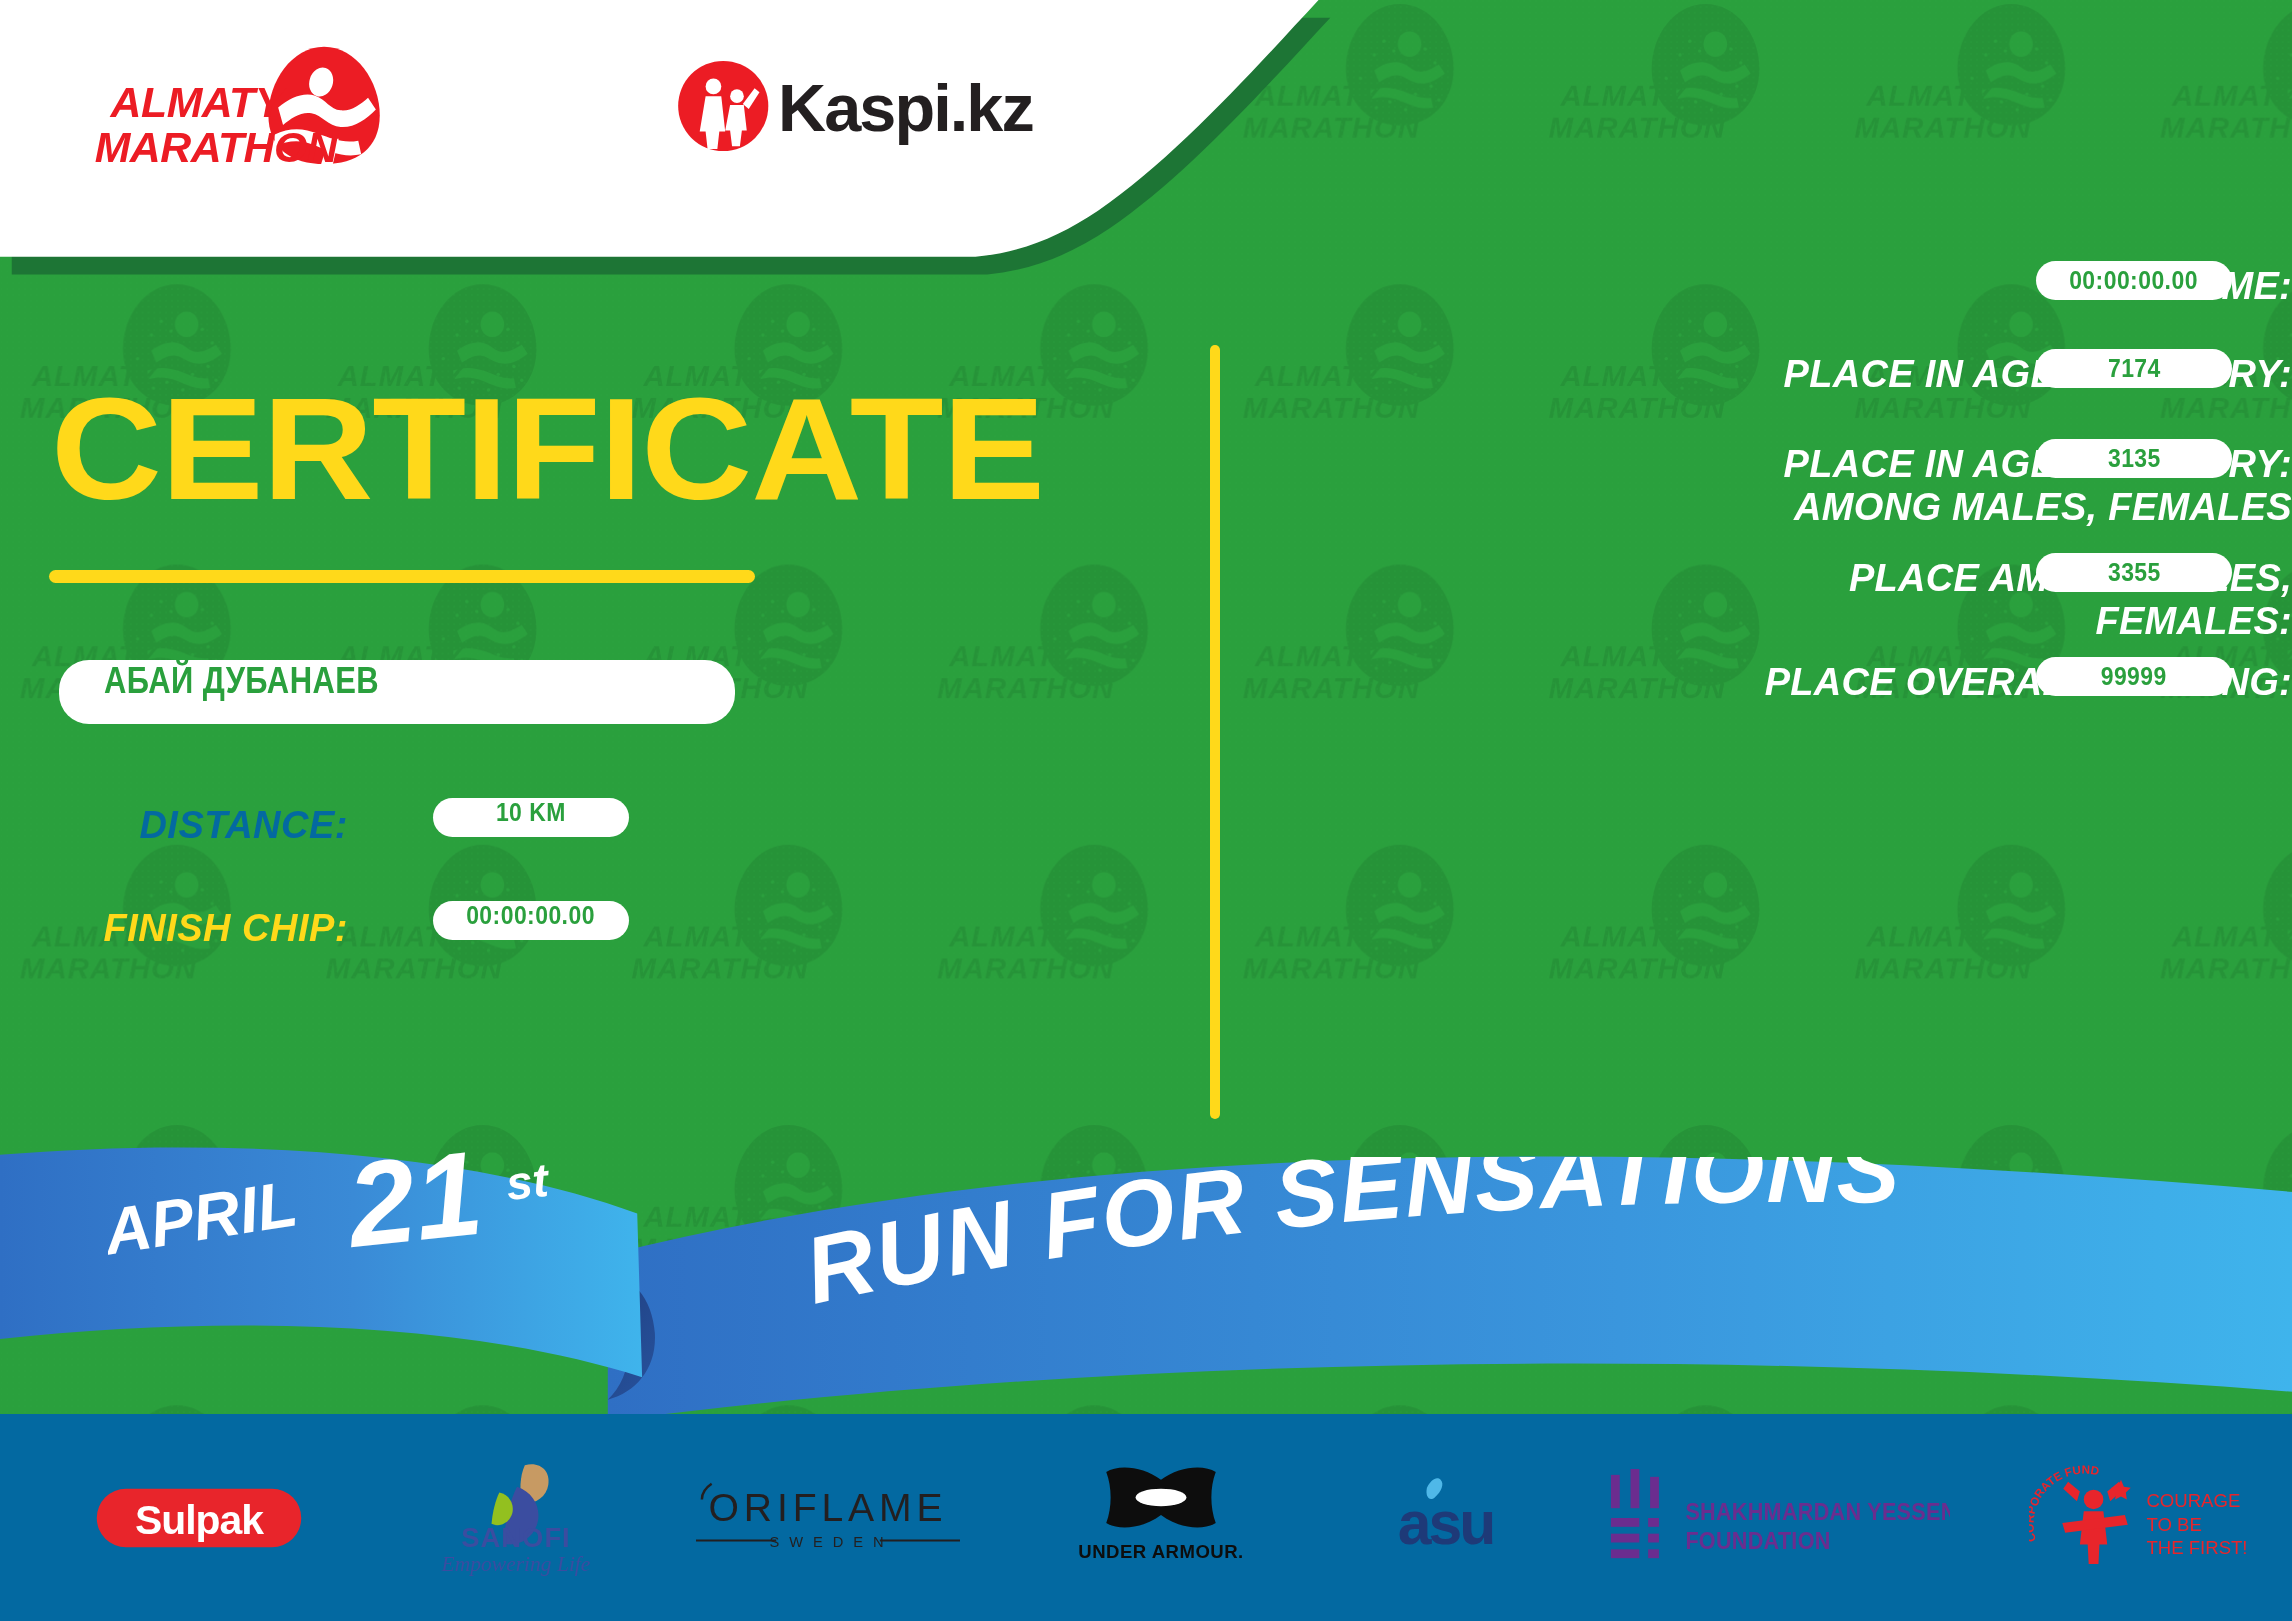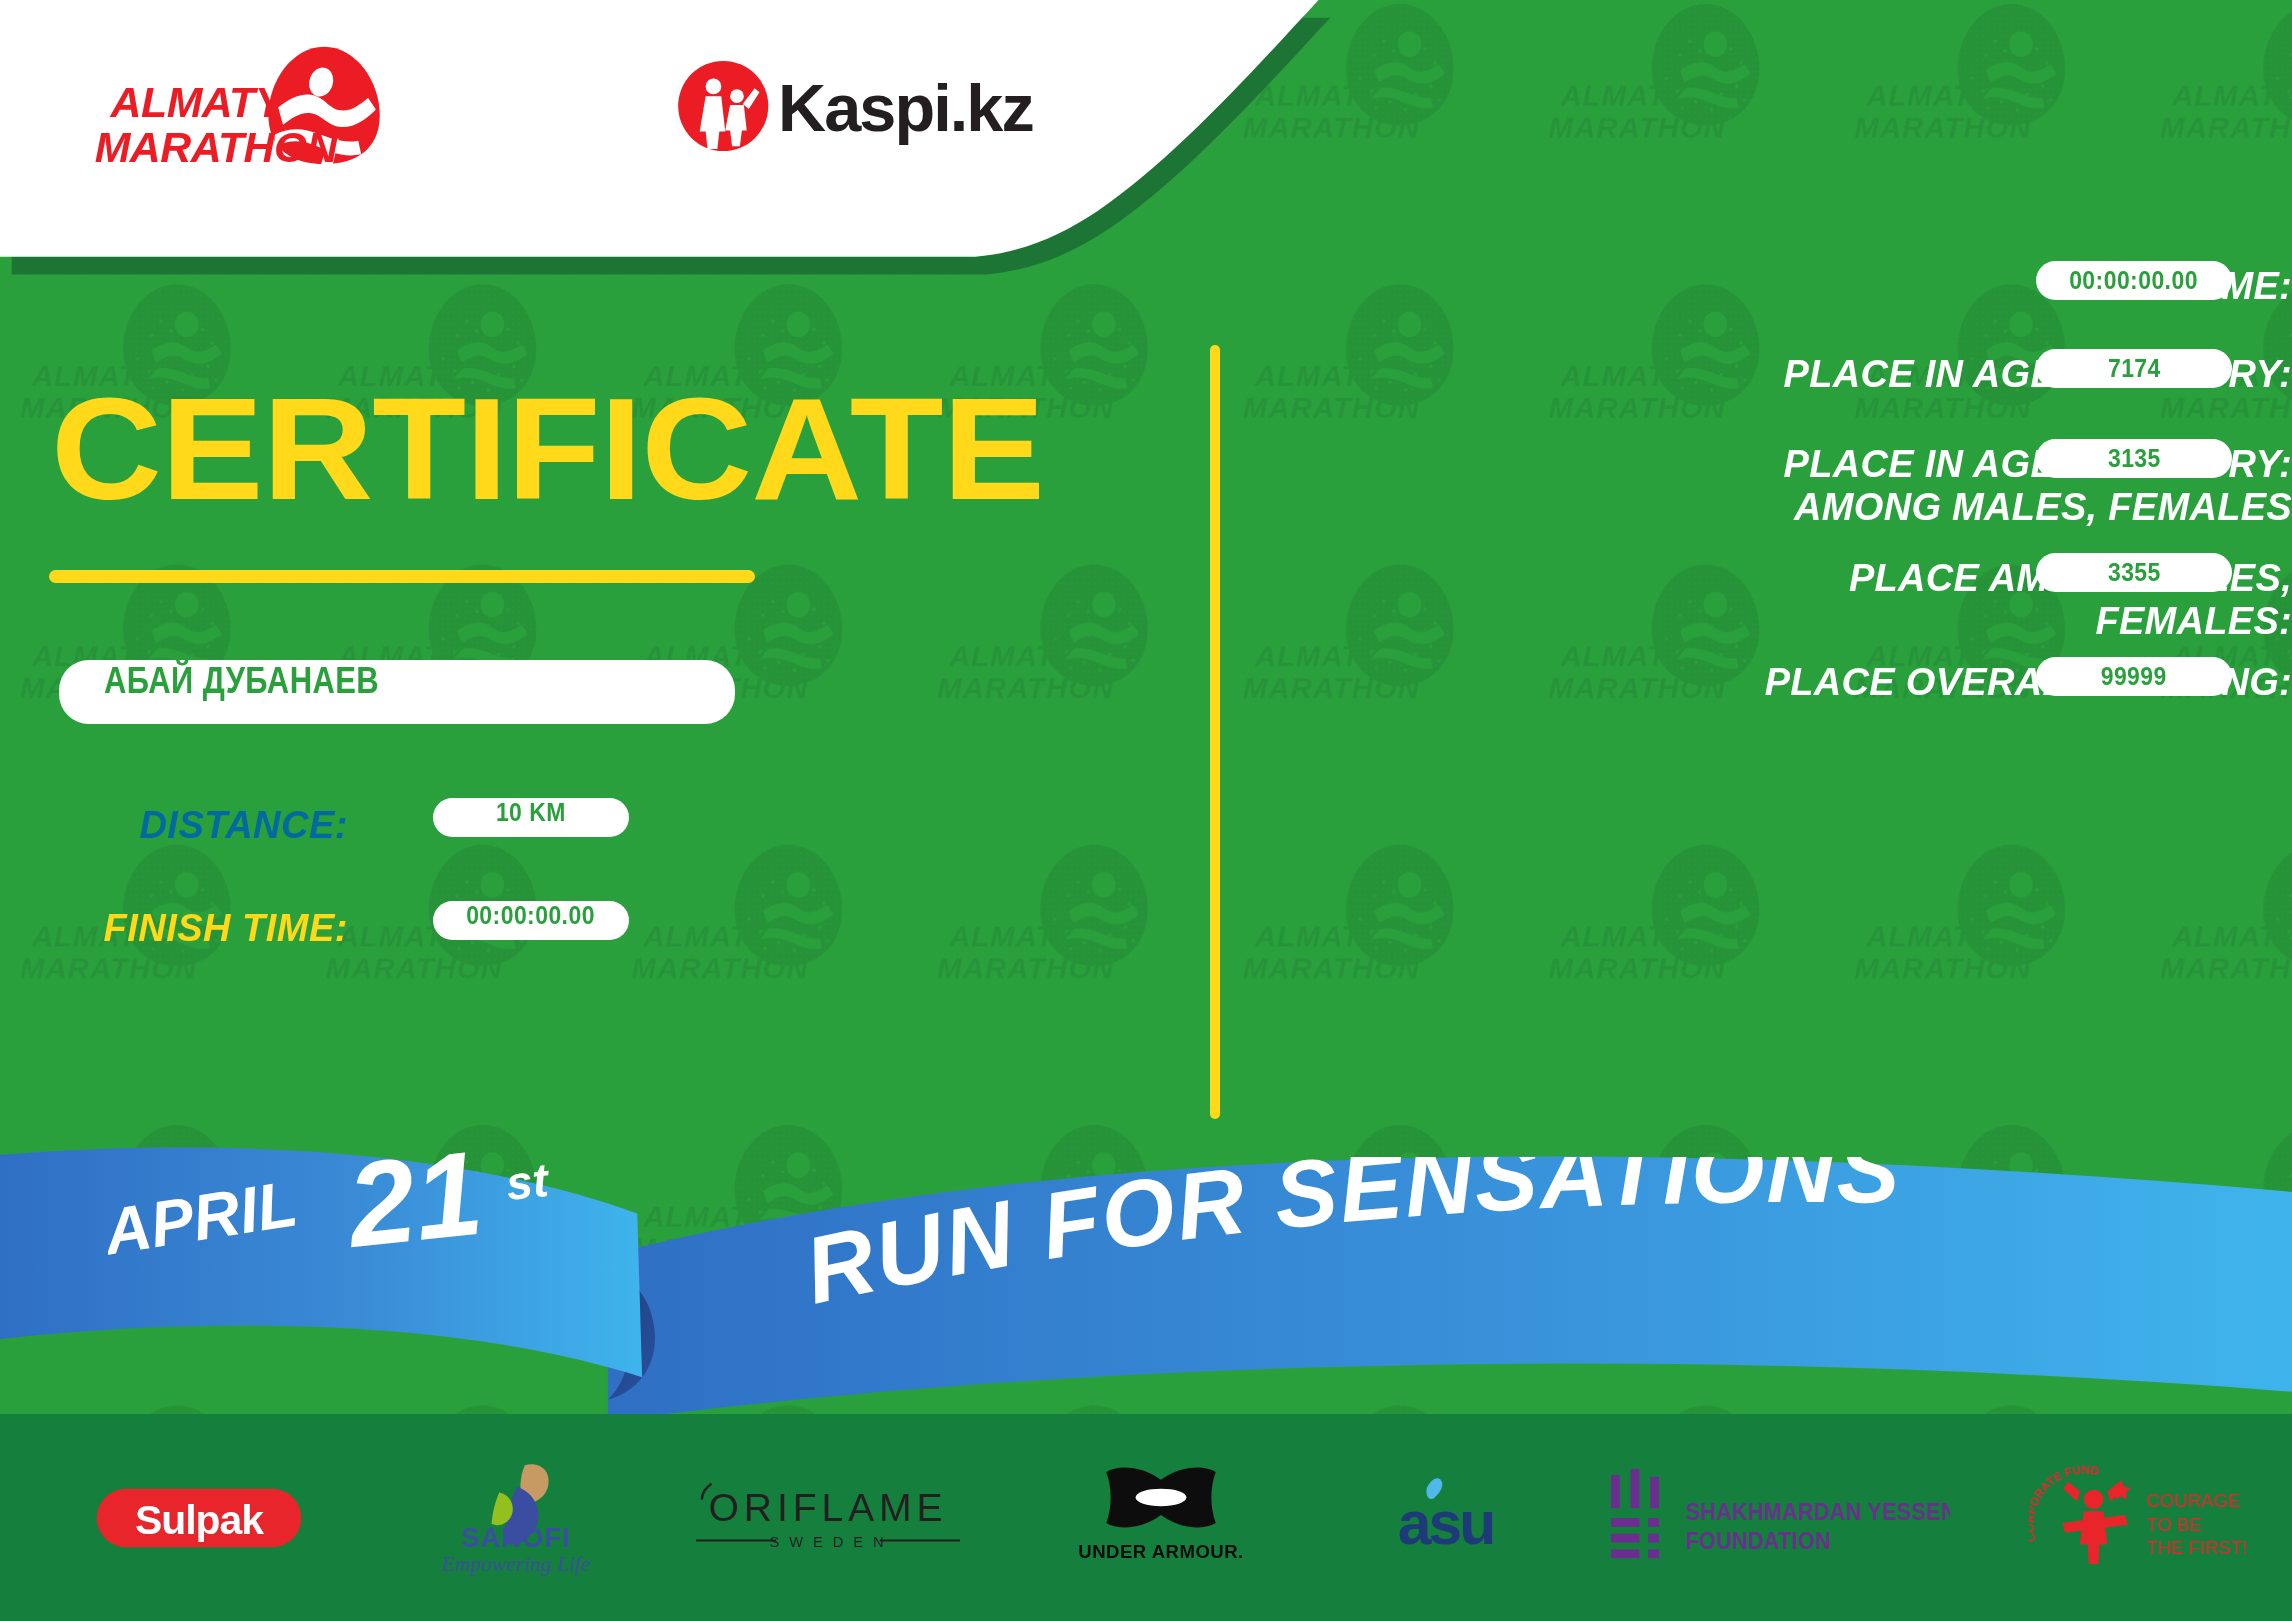--- a/index.html
+++ b/index.html
@@ -144,21 +144,21 @@
   }
   .ribbon-slogan {
     position:absolute; left:804px; top:1157px;
     width:1372px; height:157px;
     pointer-events:none;
   }
 
   
   .sponsors {
     position:absolute; left:0; top:1414px; width:2293px; height:207px;
-    background:#15803d;
+    background:#0369a1;
     display:flex; align-items:center;
   }
   .sp { position:absolute; top:50%; transform:translateY(-50%); }
 </style>
 </head>
 <body>
 
 <div class="cert">
 
   <div class="green-bg"></div>
@@ -247,21 +247,21 @@
     </div>
 
     <div class="row-distance">
       <span class="lbl-left lbl-white">DISTANCE:</span>
       <span class="val-pill-l">
         <span class="val-txt">10 KM</span>
       </span>
     </div>
 
     <div class="row-finish">
-      <span class="lbl-left lbl-yellow">FINISH TIME:</span>
+      <span class="lbl-left lbl-yellow">FINISH CHIP:</span>
       <span class="val-pill-l">
         <span class="val-txt">00:00:00.00</span>
       </span>
     </div>
   </div>
 
   <div class="v-divider"></div>
 
   <div class="right-col">
 

